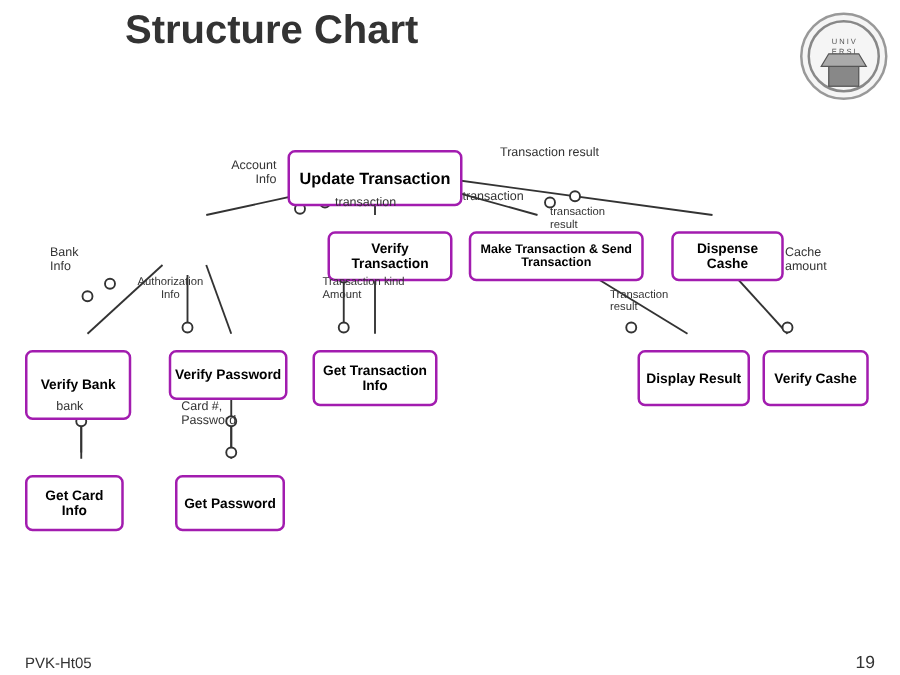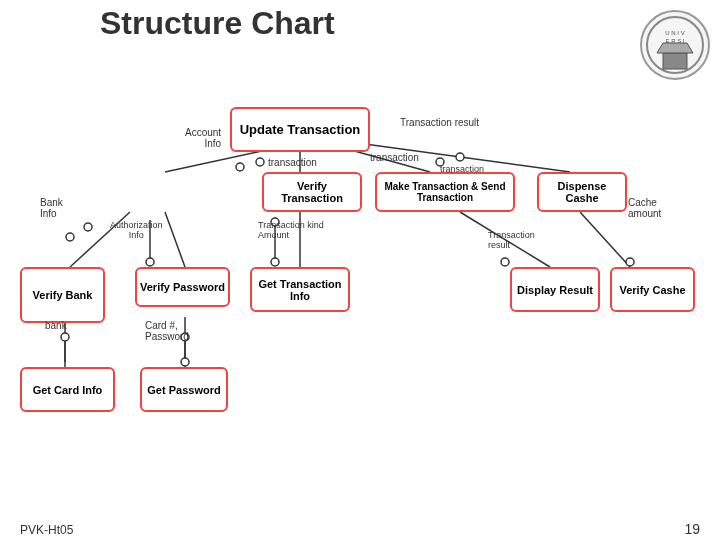--- a/index.html
+++ b/index.html
@@ -30,29 +30,30 @@
     
     .chart-area {
       position: relative;
       width: 700px;
       margin: 0 auto;
     }
 
     
     .box {
       position: absolute;
-      border: 2px solid #ef4444;
+      border: 2px solid #a21caf;
       background: white;
       text-align: center;
       display: flex;
       align-items: center;
       justify-content: center;
       font-size: 12px;
       font-weight: bold;
       padding: 3px;
+      margin-top: 13px;
     }
 
     .box.rounded {
       border-radius: 6px;
     }
 
     
     .connections {
       position: absolute;
       top: 0; left: 0;
@@ -255,21 +256,21 @@
     </div>
 
     <div style="position:absolute; left:35px; top:268px; font-size:10px; color:#333;">
       bank
     </div>
 
     <div style="position:absolute; left:135px; top:268px; font-size:10px; color:#333;">
       Card #,<br>Password
     </div>
 
-    <div class="box rounded" style="left:10px; top:315px; width:95px; height:45px; font-size:11px;">
+    <div class="box rounded" style="left:10px; top:315px; width:79px; height:45px; font-size:11px;">
       <span>Get Card
 Info</span>
     </div>
 
     <div class="box rounded" style="left:130px; top:315px; width:88px; height:45px; font-size:11px;">
       <span>Get
 Password</span>
     </div>
 
   </div>

